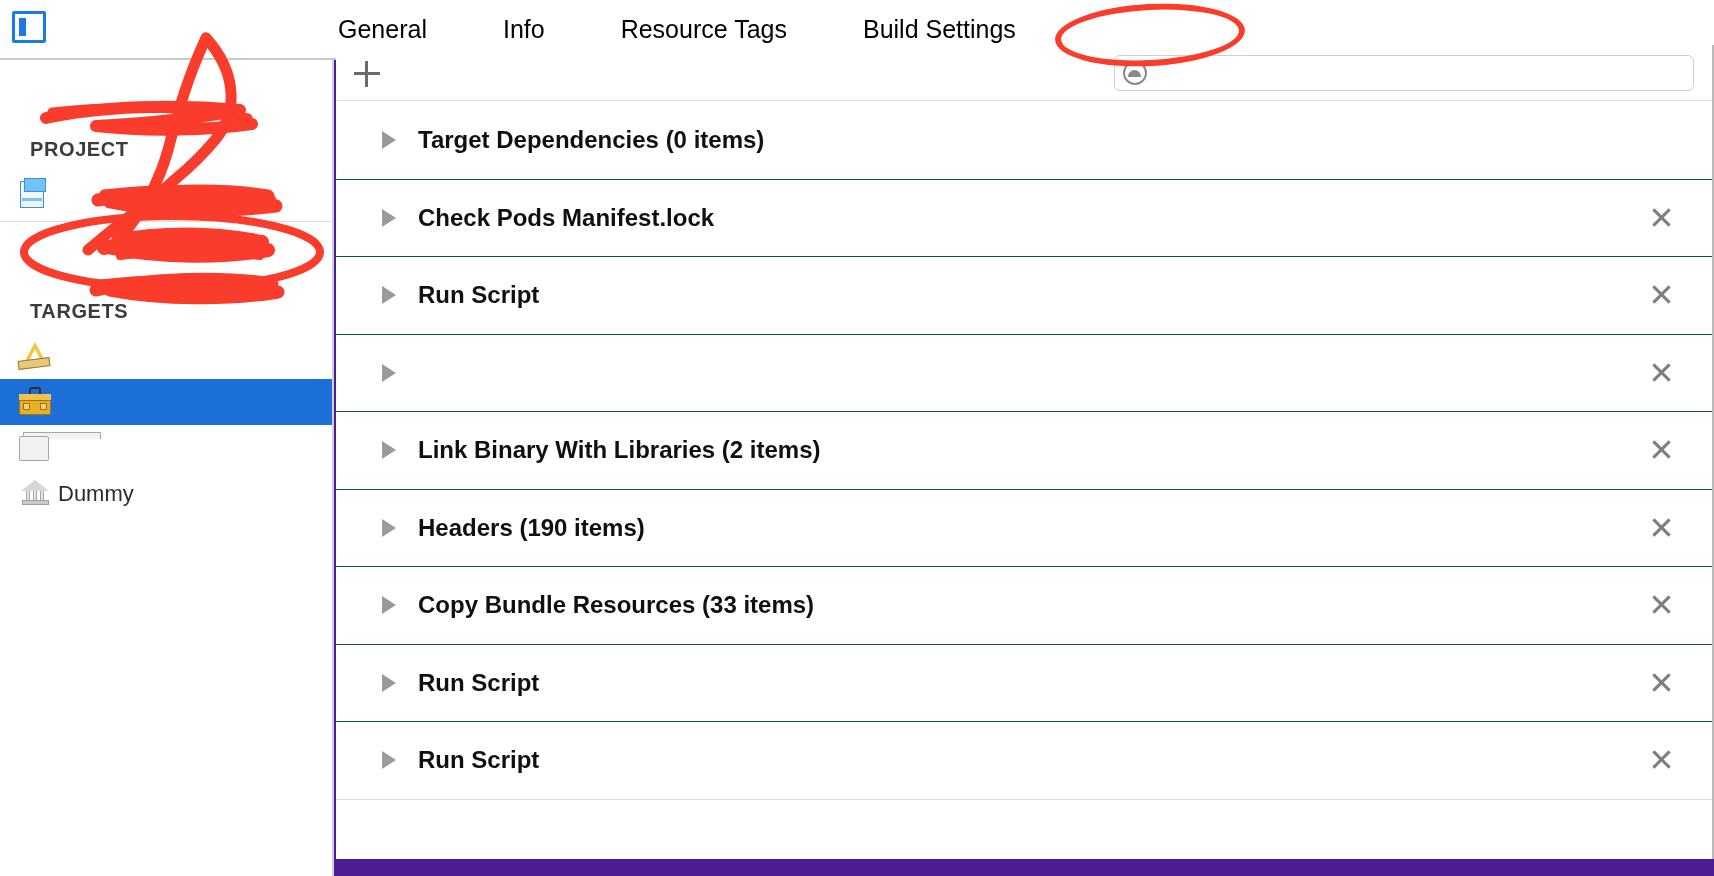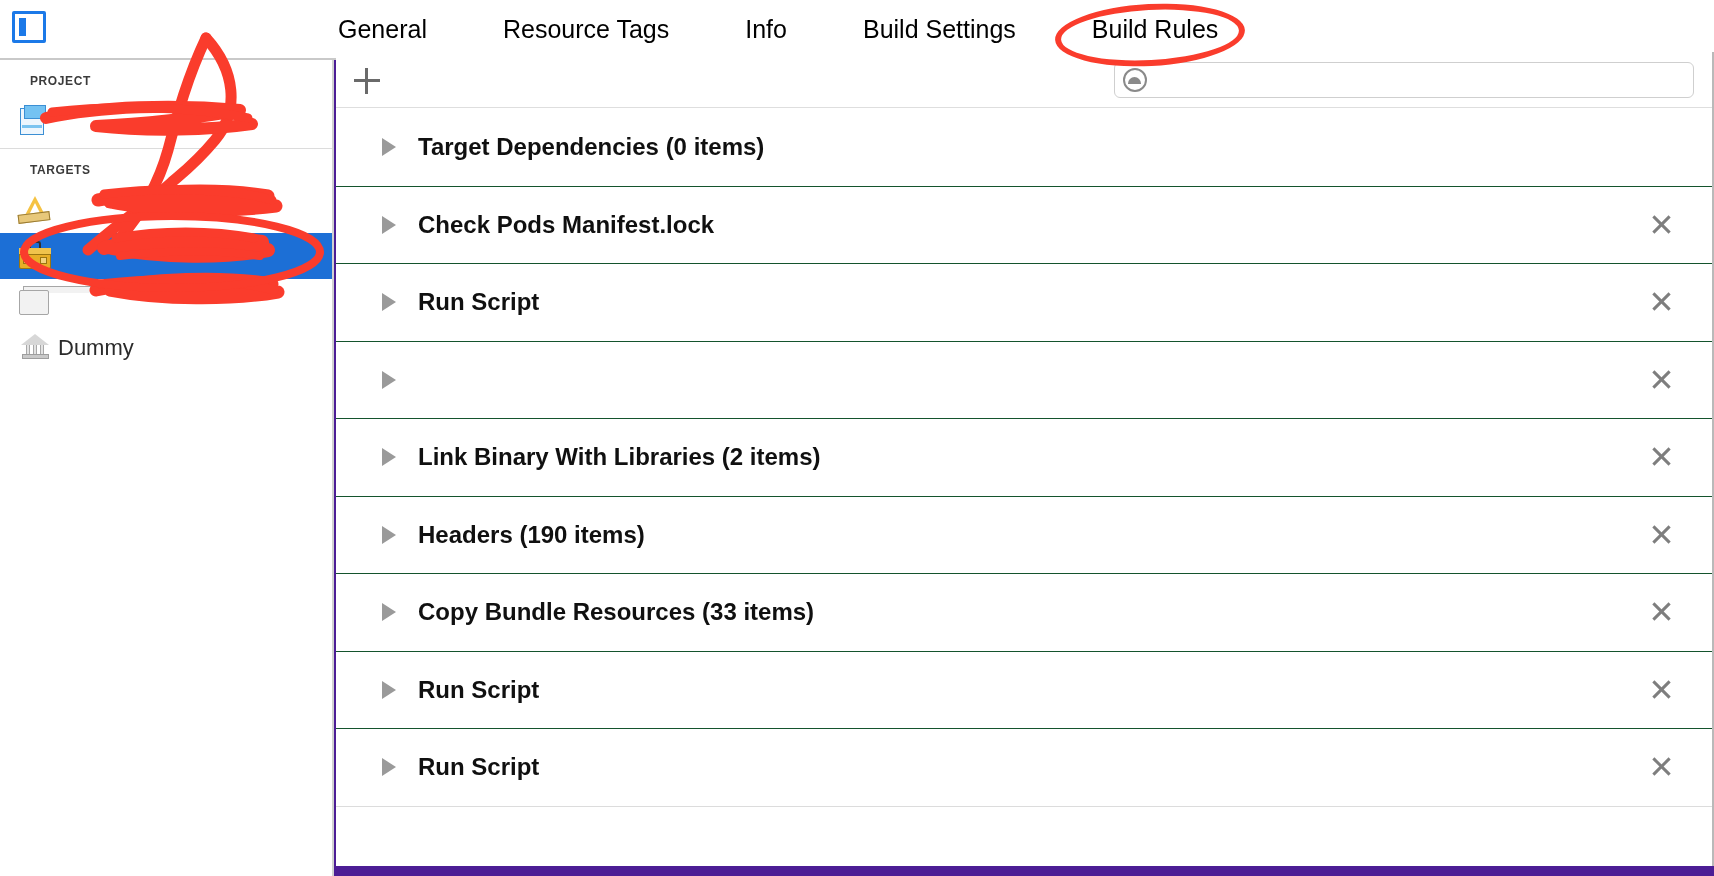--- a/index.html
+++ b/index.html
@@ -56,23 +56,24 @@
 
   
   .sidebar {
     position: absolute; left: 0; top: 60px;
     width: 334px; height: 816px;
     background: #ffffff;
     border-right: 2px solid #d2d2d2;
     overflow: hidden;
   }
   .group-header {
-    font-size: 12px; font-weight: bold; color: #3b3b3b;
+    font-size: 20px; font-weight: bold; color: #3b3b3b;
     letter-spacing: .6px;
-    padding: 14px 0 10px 30px;
+    padding: 30px 0 10px 30px;
+    margin-top: 48px;
   }
   .sep { height: 1px; background: #dcdcdc; margin: 4px 0 0 0; }
   .side-row {
     position: relative;
     height: 46px;
     display: flex; align-items: center;
     padding-left: 58px;
   }
   .side-row.selected { background: #1c6fd6; }
   .side-label {
@@ -156,21 +157,21 @@
     background:#c9c9c9; border:1px solid #9e9e9e;
   }
   .ic-framework .col {
     position:absolute; top:13px; width:4px; height:9px; background:#e3e3e3;
     border-left:1px solid #a8a8a8; border-right:1px solid #a8a8a8;
   }
   .ann-svg { position:absolute; left:0; top:0; width:1714px; height:876px; pointer-events:none; }
 
   
   .main {
-    position: absolute; left: 336px; top: 52px;
+    position: absolute; left: 336px; top: 45px;
     width: 1378px; height: 814px;
     background: #ffffff;
     border-right: 2px solid #b9b9b9;
     overflow: hidden;
   }
   .toolbar {
     position: relative; height: 56px;
     border-bottom: 1px solid #dedede;
     display: flex; align-items: center;
   }
@@ -254,24 +255,23 @@
 <body>
 
 <div id="app">
 
   <div class="tabbar">
     <div class="nav-toggle">
         <i></i>
       </div>
     <div class="tabs">
       <div class="tab">General</div>
+      <div class="tab">Info</div>
       <div class="tab">Resource Tags</div>
-      <div class="tab">Info</div>
       <div class="tab">Build Settings</div>
-      <div class="tab">Build Rules</div>
     </div>
   </div>
 
   <div class="sidebar">
 
     <div class="group-header">PROJECT</div>
 
     <div class="side-row redacted">
       <span class="side-icon">
         <span class="ic-project"><span class="pg"></span><span class="pg2"></span><span class="pg3"></span></span>

